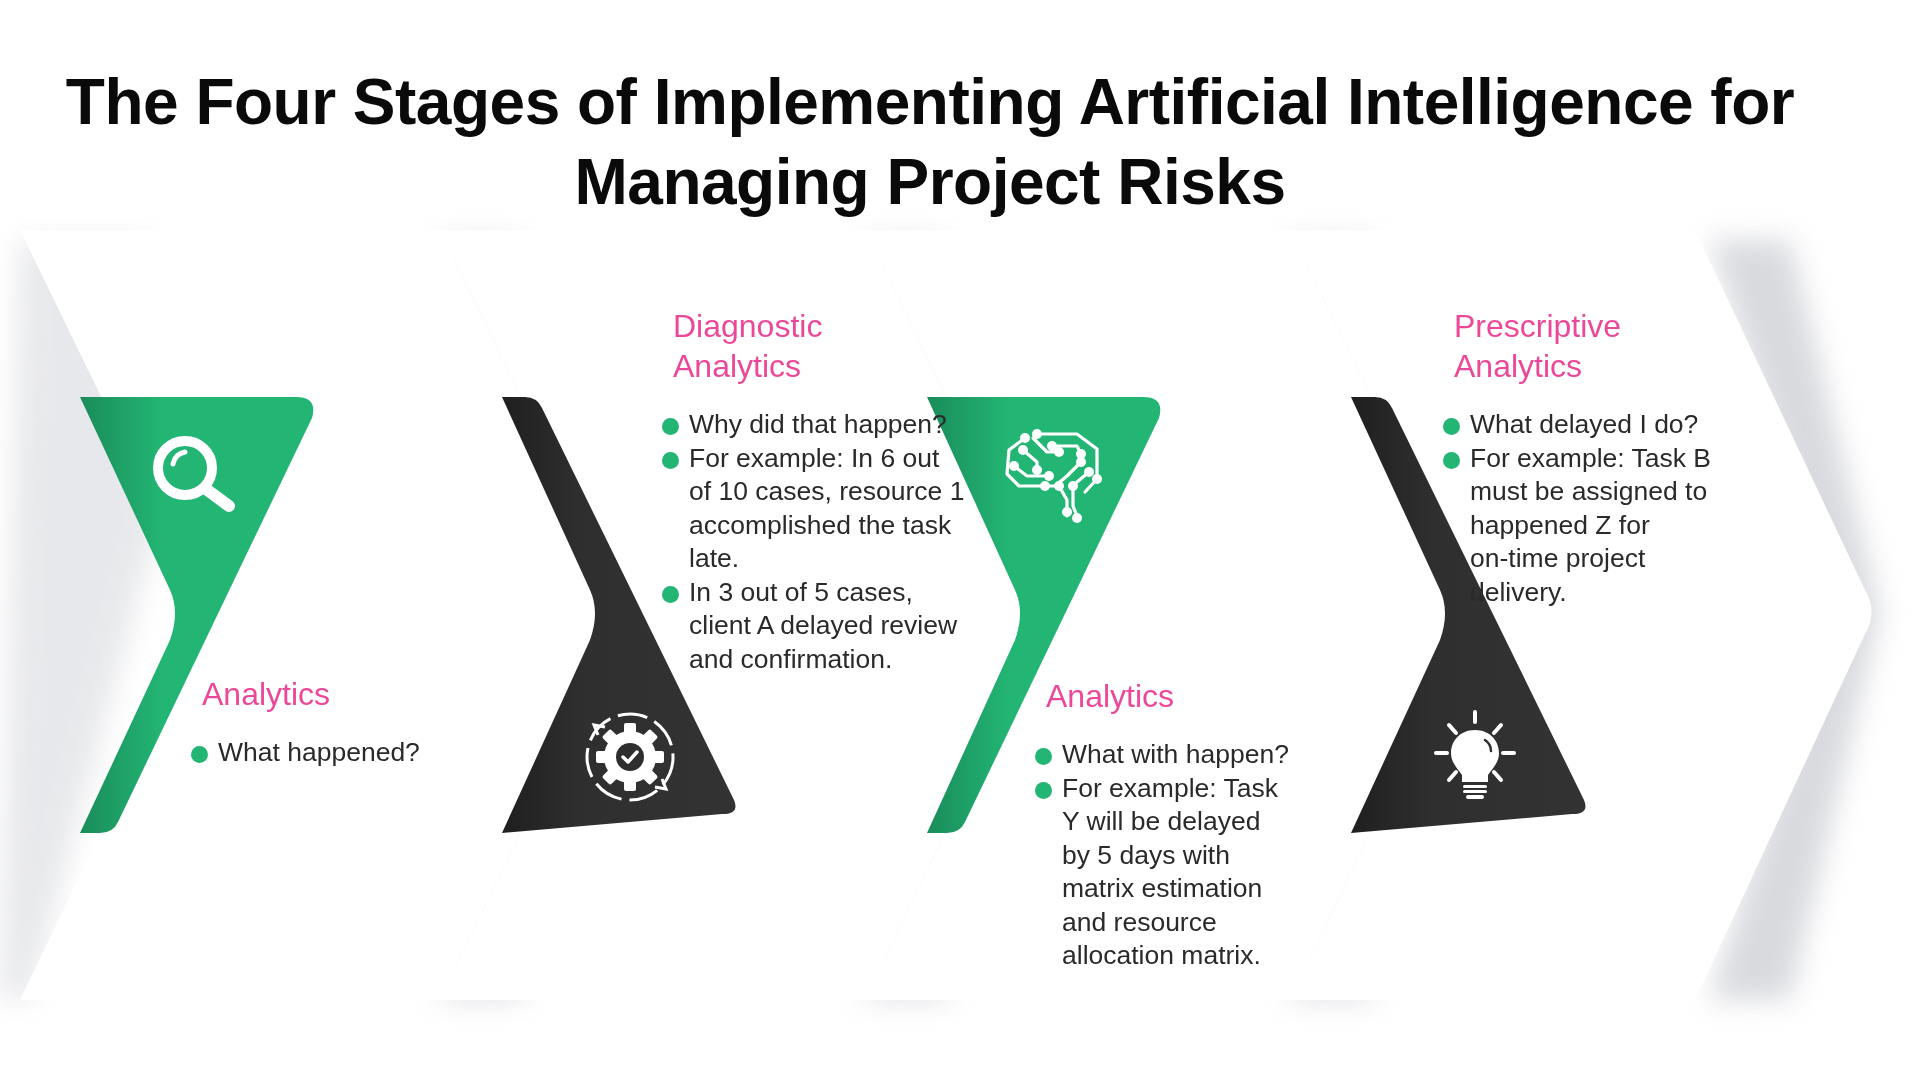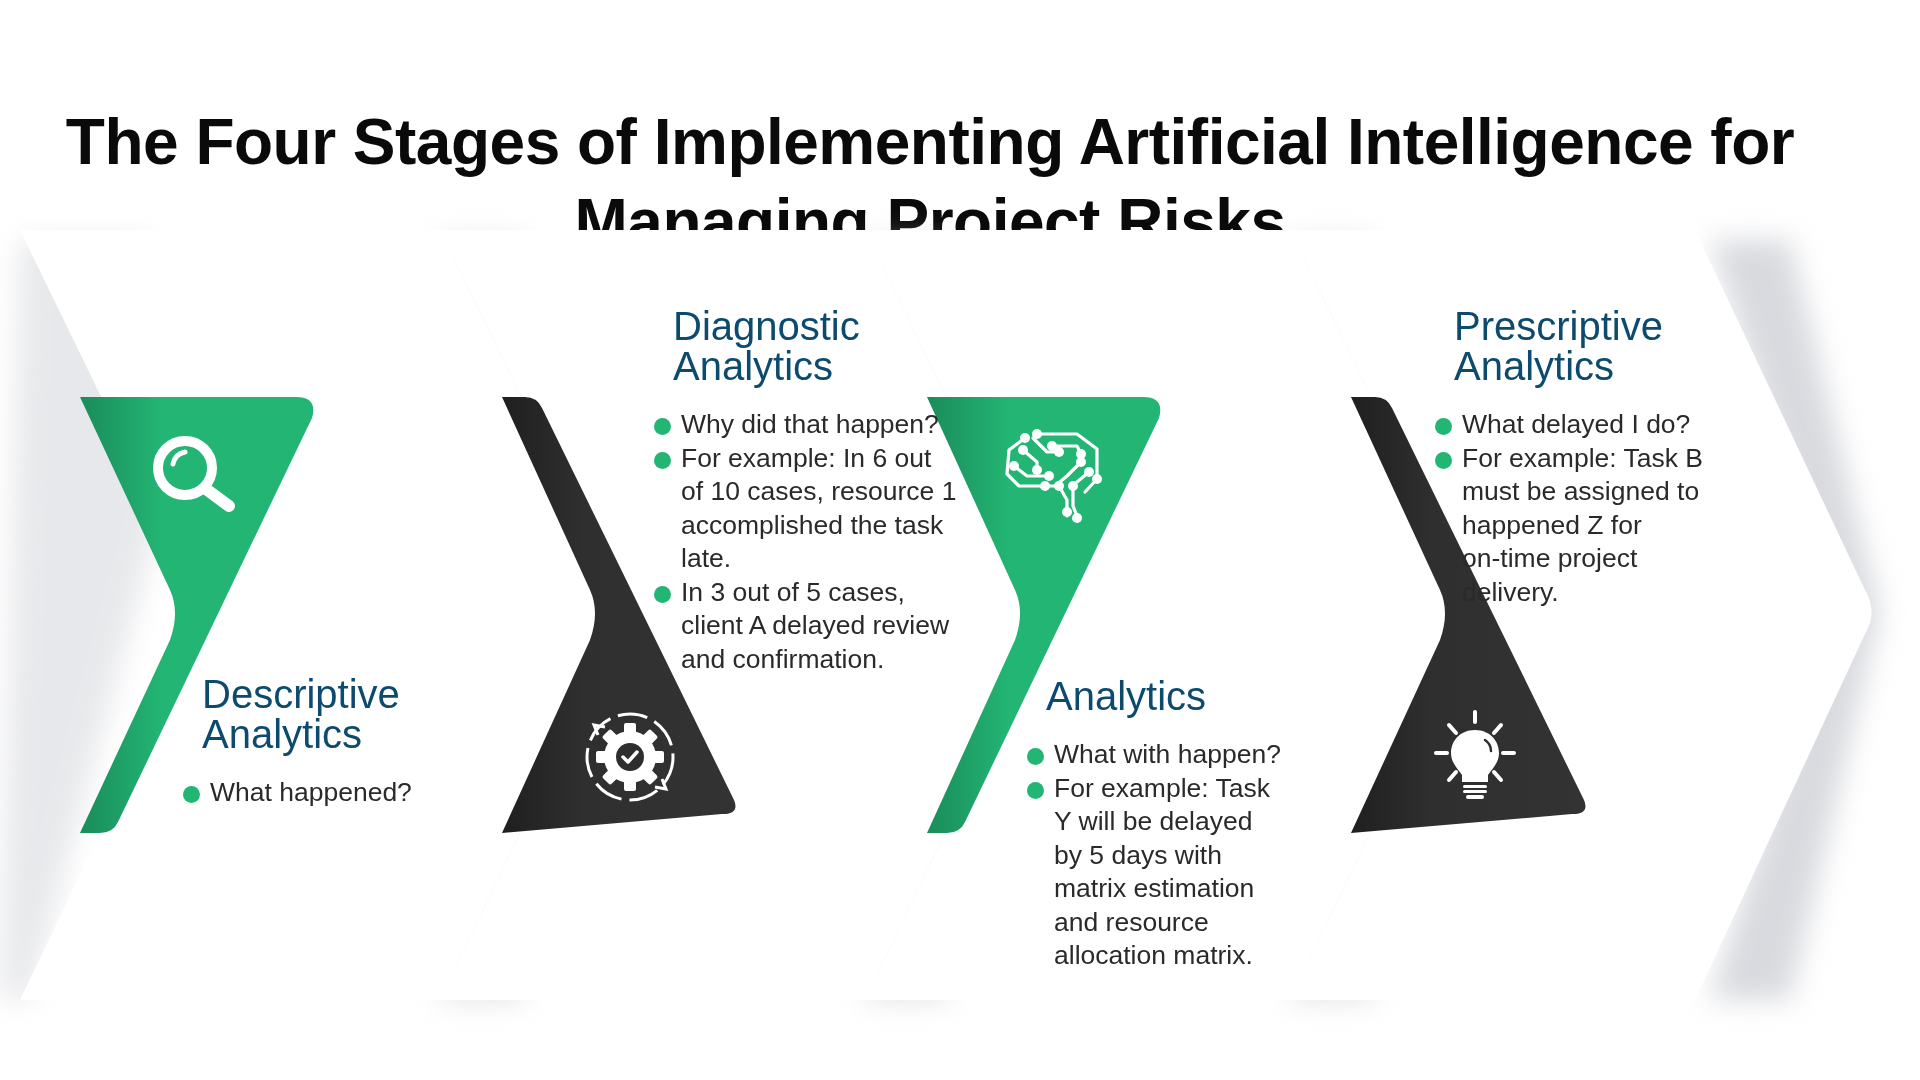--- a/index.html
+++ b/index.html
@@ -1,23 +1,23 @@
 <!DOCTYPE html>
 <html><head>
 <meta charset="utf-8">
 <style>
   html, body { margin:0; padding:0; background:#ffffff; }
   body { width:1920px; height:1080px; position:relative; overflow:hidden; font-family:"Liberation Sans", "DejaVu Sans", sans-serif; color:#1d1d1d; }
-  .title { position:absolute; left:0; top:62px; width:1860px; text-align:center; font-family:"Liberation Sans", sans-serif; font-weight:bold; font-size:64px; line-height:80px; color:#0a0a0a; letter-spacing:-0.5px;margin-top:40px; }
+  .title { position:absolute; left:0; top:62px; width:1860px; text-align:center; font-family:"Liberation Sans", sans-serif; font-weight:bold; font-size:64px; line-height:80px; color:#0a0a0a; letter-spacing:-0.5px; }
   .title span { display:block; }
   svg.bg { position:absolute; left:0; top:0; }
   .stage { position:absolute; }
-  .stage-title { font-family:"Liberation Sans", sans-serif; font-size:40px; line-height:40px; color:#0c4a6e; margin:0 0 22px 0; }
+  .stage-title { font-family:"Liberation Sans", sans-serif; font-size:32px; line-height:40px; color:#ec4899; margin:0 0 22px 0; }
   .stage-title span { display:block; }
-  ul.bullets { list-style:none; margin:8px; padding:0; }
+  ul.bullets { list-style:none; margin:16px; padding:0; }
   ul.bullets li { position:relative; padding-left:0; font-family:"Liberation Sans", sans-serif; font-size:26.5px; line-height:33.5px; color:#2a2a2a; font-weight:300; }
   ul.bullets li .dot { position:absolute; left:-27px; top:10px; width:17px; height:17px; border-radius:50%; background:#23b574; }
   ul.bullets li .line { display:block; white-space:nowrap; }
   .icon { position:absolute; }
 </style>
 </head>
 <body>
 
 <div class="title">
   <span>The Four Stages of Implementing Artificial Intelligence for</span>
@@ -142,21 +142,20 @@
   </g>
   <path d="M45,22 C30,22 21,33 21,45 C21,55 28,61 32,67 L32,74 L58,74 L58,67 C62,61 69,55 69,45 C69,33 60,22 45,22 Z" fill="#fff"></path>
   <path d="M55,32 Q61,36 61,43" fill="none" stroke="#2e2e2e" stroke-width="2.5" stroke-linecap="round"></path>
   <rect x="33" y="77" width="24" height="3" rx="1.5" fill="#fff"></rect>
   <rect x="33" y="82" width="24" height="3" rx="1.5" fill="#fff"></rect>
   <rect x="36" y="87" width="18" height="4" rx="2" fill="#fff"></rect>
 </svg>
 
 <div class="stage" style="left:202px;top:674px;">
   <div class="stage-title">
-    <span>Descriptive</span>
     <span>Analytics</span>
   </div>
   <ul class="bullets">
     <li>
         <span class="dot"></span>
       <span class="line">What happened?</span>
       </li>
   </ul>
 </div>
 

